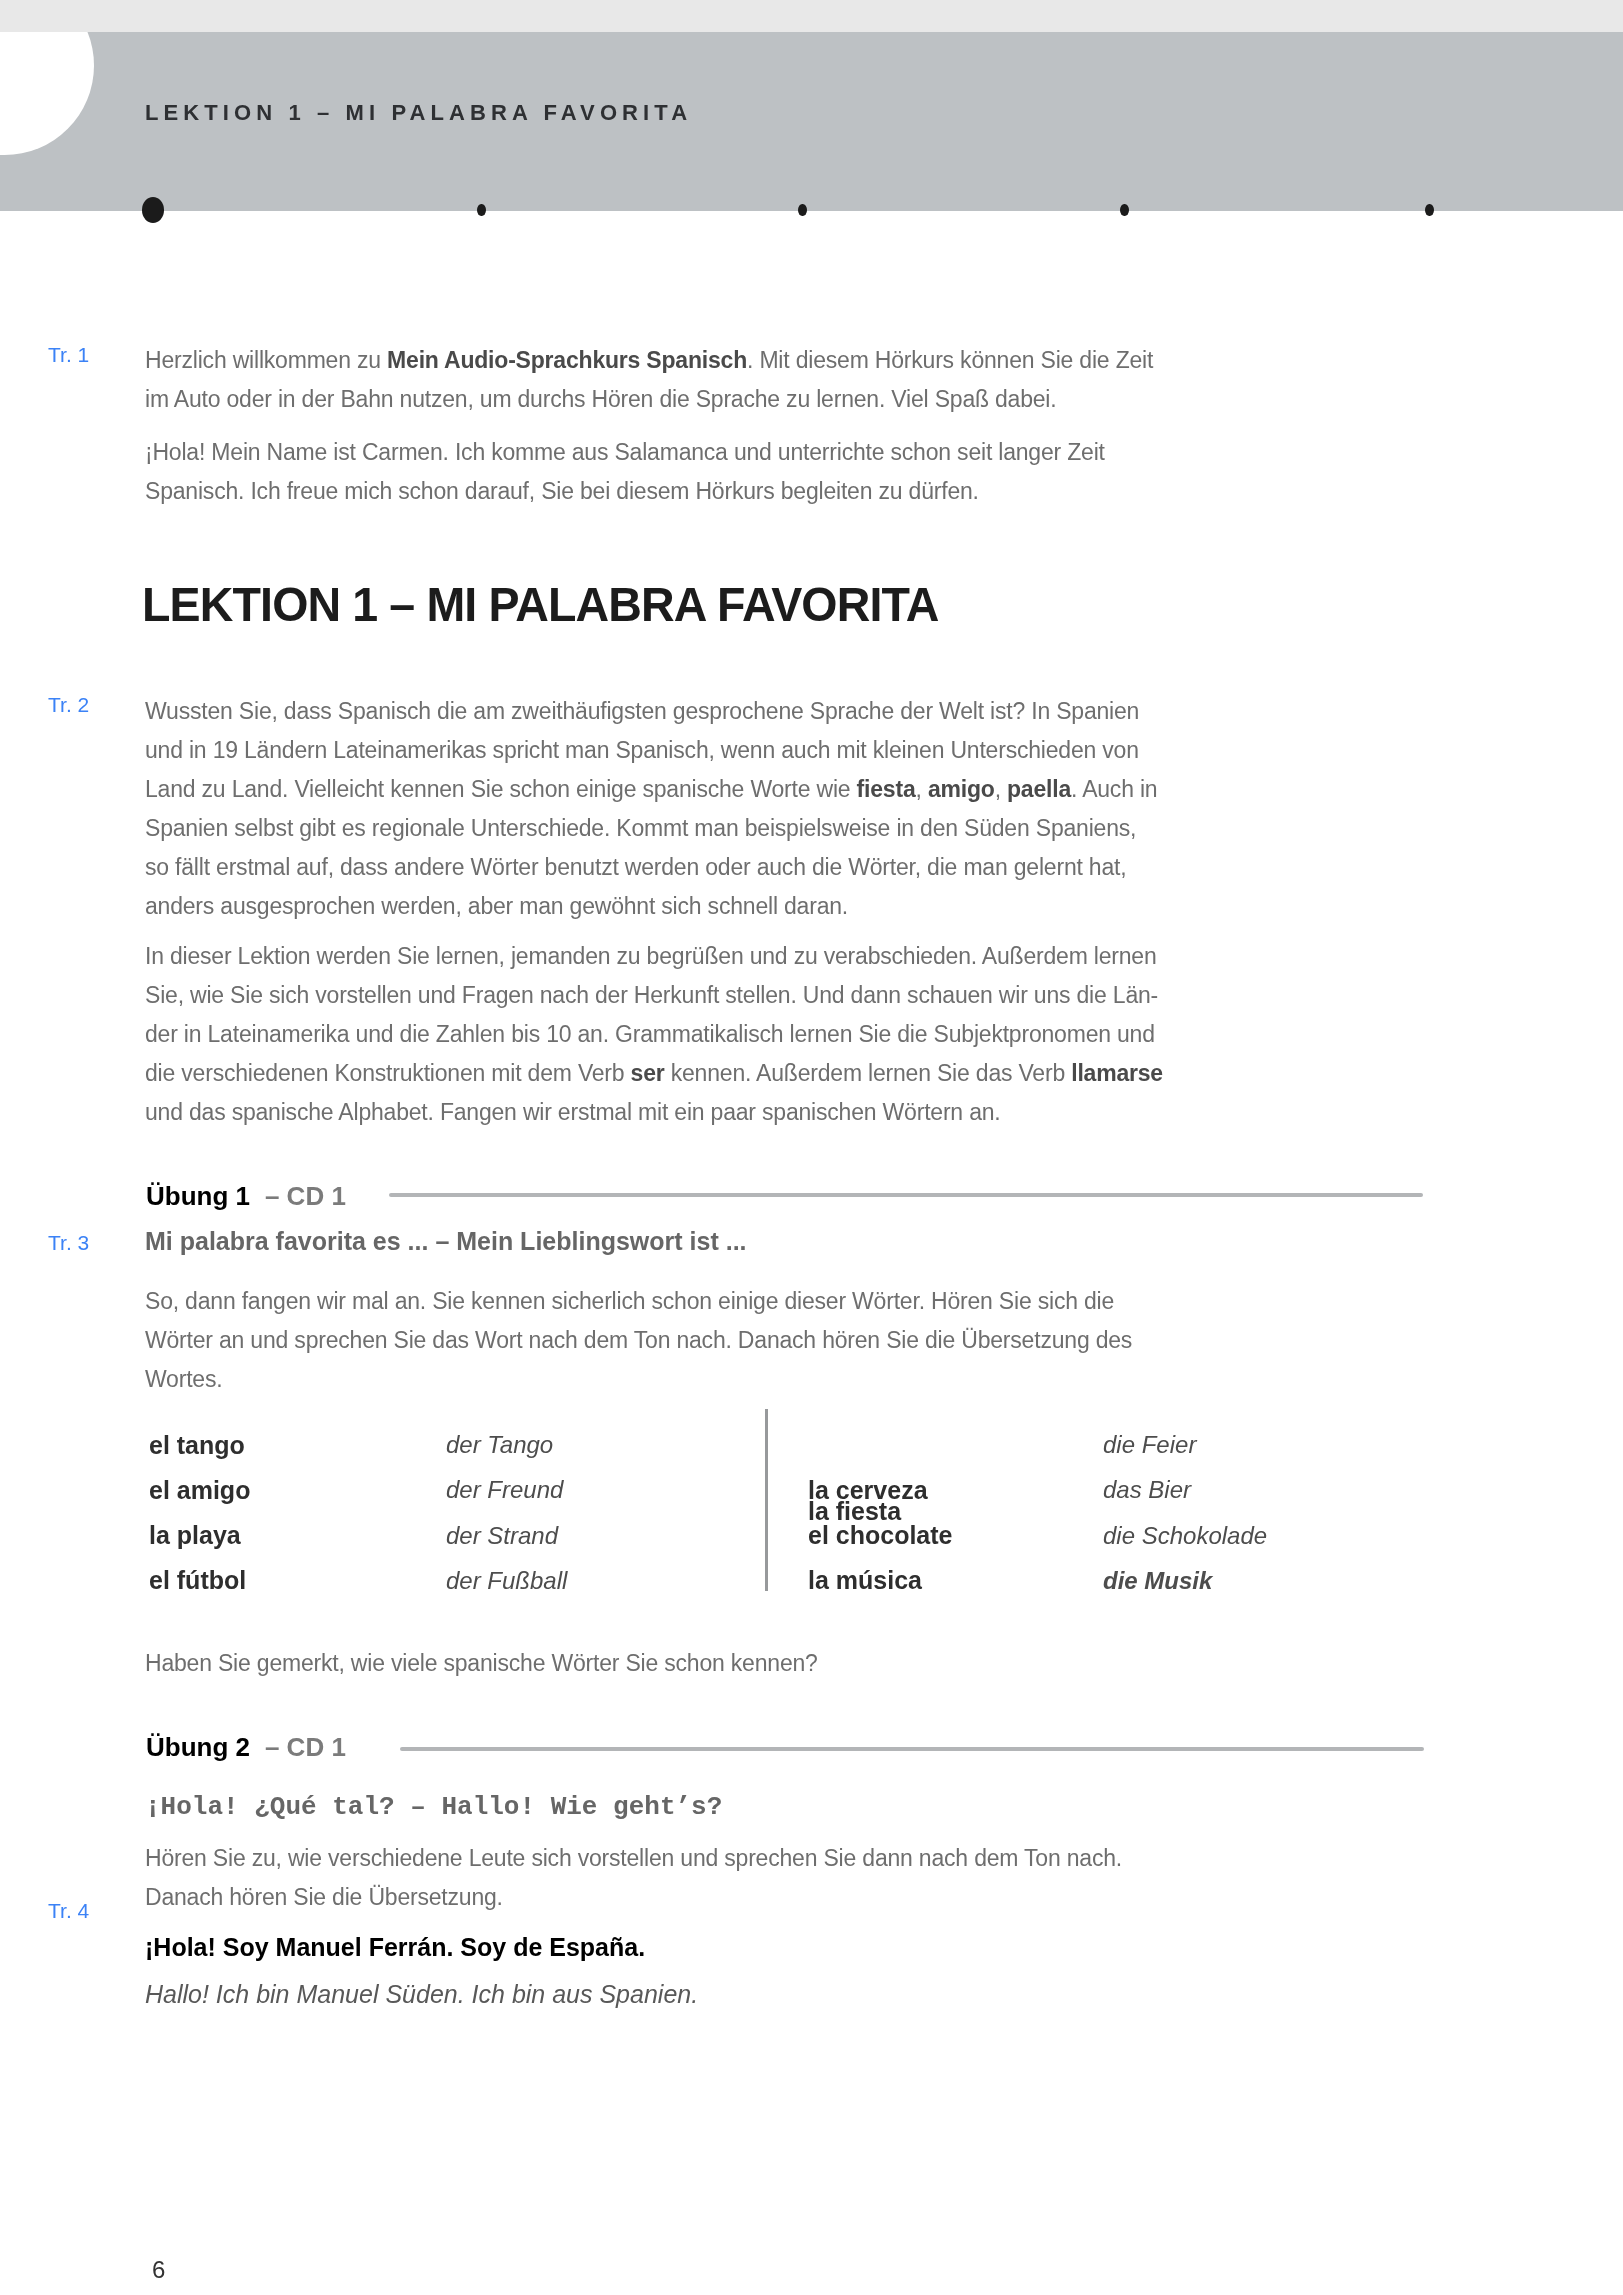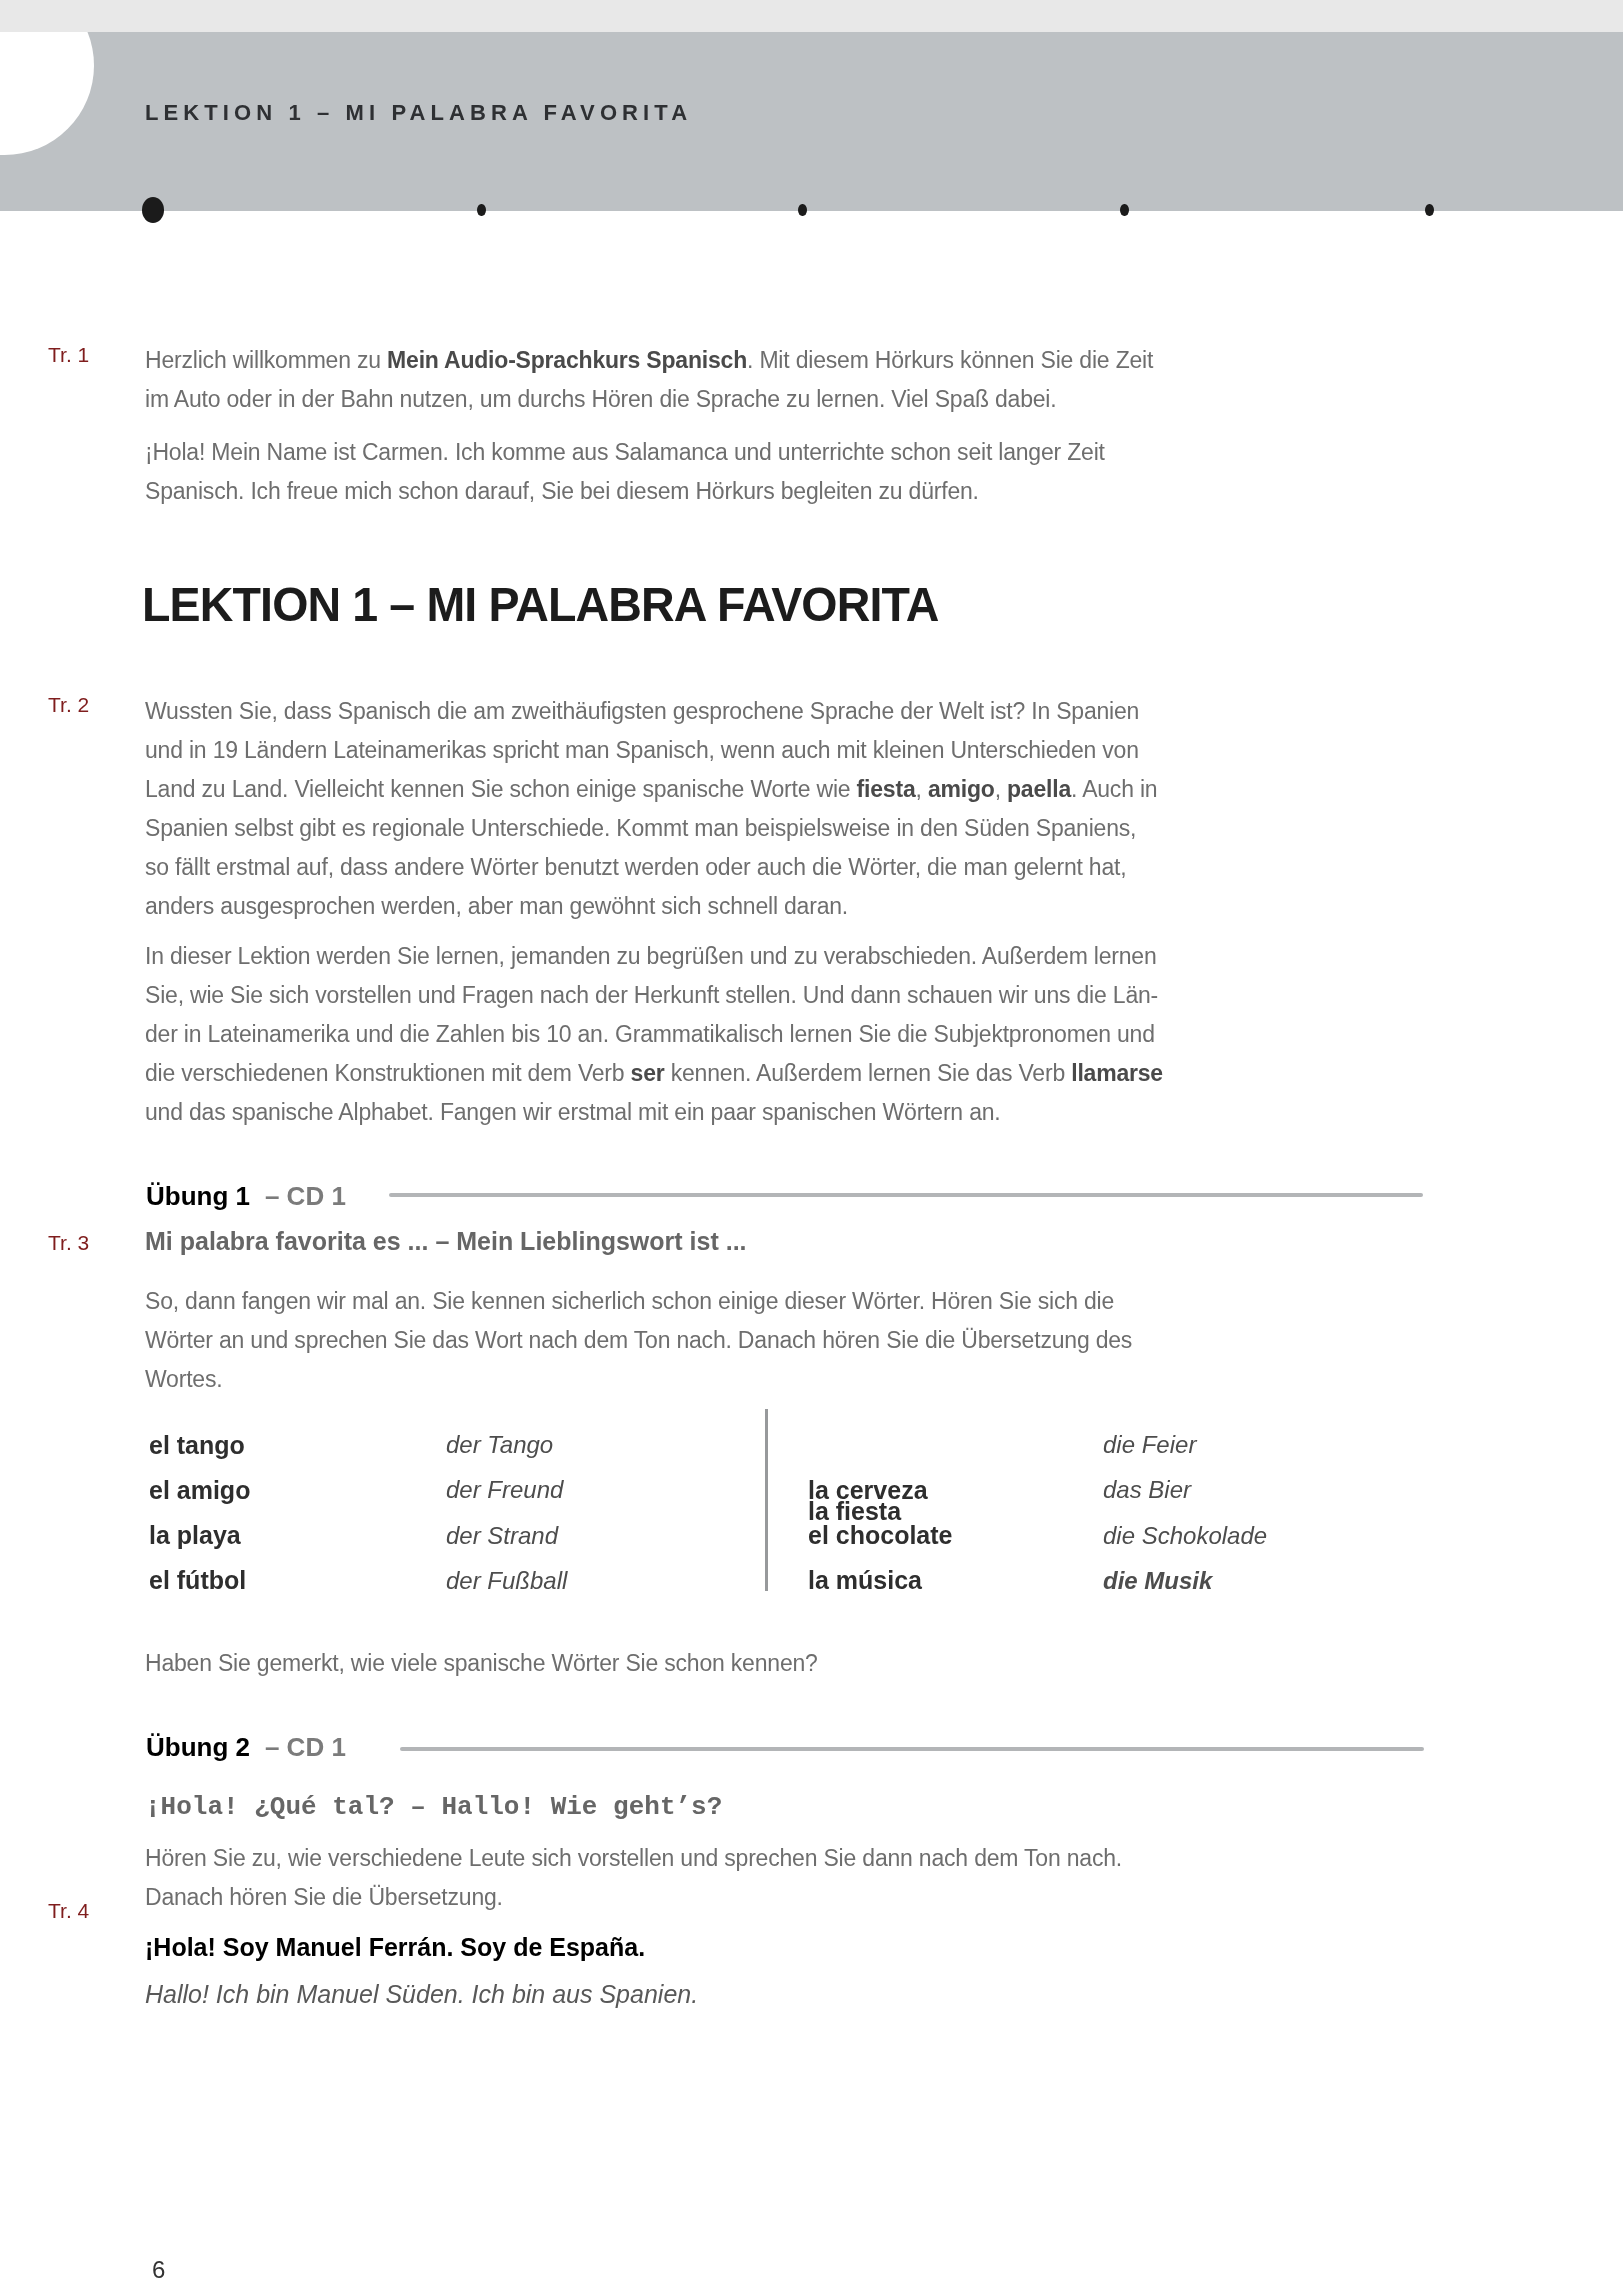--- a/index.html
+++ b/index.html
@@ -24,21 +24,21 @@
     position:absolute;left:145px;top:68px;
     font-size:22px;font-weight:600;letter-spacing:5.1px;
     color:#2e3033;white-space:nowrap;
   }
   .dot{position:absolute;background:#1b1b1b;border-radius:50%;}
   .dot-large{left:142px;top:165px;width:22px;height:25.5px;}
   .dot-small{width:8.5px;height:12px;top:172px;}
 
   .track-label{
     position:absolute;left:48px;
-    font-size:21px;color:#7f1d1d;white-space:nowrap;
+    font-size:21px;color:#3b82f6;white-space:nowrap;
   }
   .body-text{
     position:absolute;left:145px;width:1207px;
     font-size:23px;line-height:39px;letter-spacing:-0.2px;
     color:#6e6e6e;white-space:pre-line;
   }
   .seg-b{font-weight:700;color:#4a4a4a;}
 
   .lesson-title{
     position:absolute;left:142px;top:549px;margin:0;

